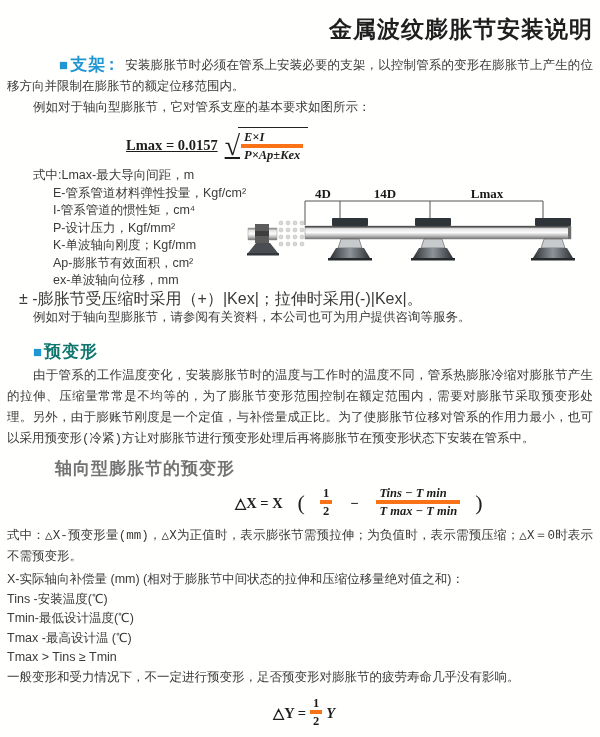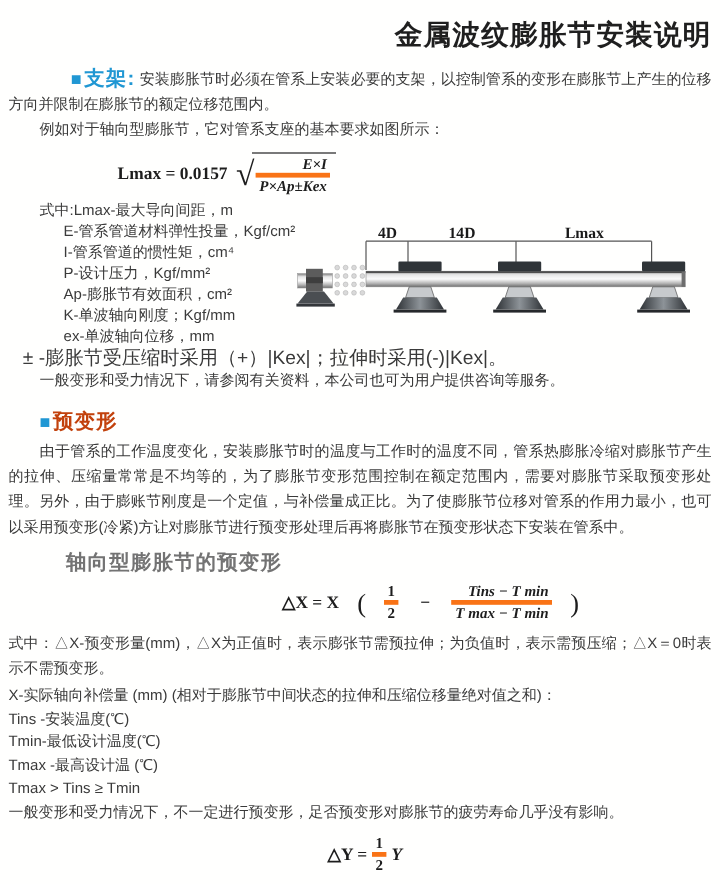--- a/index.html
+++ b/index.html
@@ -1,31 +1,31 @@
 <!DOCTYPE html>
 <html><head>
 <meta charset="utf-8">
 <style>
   html,body{margin:0;padding:0;background:#fffffe;width:600px;height:737px;overflow:hidden;}
   body{font-family:"Liberation Sans",sans-serif;color:#3a3a3a;}
   .page{padding:0 7px;width:586px;}
   .title{text-align:right;font-size:23px;font-weight:bold;color:#1f1f1f;letter-spacing:1px;margin:14px 0 10px 0;}
   p{margin:0;}
-  .body-text{font-size:12.5px;line-height:21px;text-align:justify;color:#3a3a3a;}
+  .body-text{font-size:12.5px;line-height:21px;text-align:justify;color:#3a3a3a;font-family:Liberation Mono, monospace;}
   .p1{text-indent:52px;margin-top:3px;}
   .sec-label{font-size:17px;font-weight:bold;vertical-align:-1px;letter-spacing:1px;}
   .blue{color:#2097d3;}
-  .teal{color:#c2410c;}
+  .teal{color:#0f766e;}
   .sq{font-size:15px;margin-right:1px;}
   
   .formula{font-family:"Liberation Serif",serif;font-weight:bold;color:#1d1d1d;font-size:14.5px;display:flex;align-items:center;}
-  .f1{margin:8px 0 2px 91px;}
+  .f1{margin:8px 0 2px 119px;text-decoration:underline;}
   .sqrt-sym{font-size:28px;font-weight:400;line-height:1;margin:0 -2px 0 7px;}
   .radicand{display:inline-block;border-top:1.6px solid #222;padding:2px 5px 0 3px;font-style:italic;font-weight:bold;}
-  .frac{display:inline-block;vertical-align:middle;text-align:right;}
+  .frac{display:inline-block;vertical-align:middle;text-align:left;}
   .frac .num{display:block;font-size:12.5px;line-height:1.15;padding:0 3px;}
   .frac .den{display:block;font-size:12.5px;line-height:1.25;border-top:4px solid #f97316;padding:0 3px;}
   .f2{margin:6px 0 4px 228px;gap:14px;}
   .f3{margin:9px 0 6px 266px;}
   .bigp{font-size:22px;font-weight:400;line-height:1;margin:0 1px;}
   .mid{margin:0 4px;}
   .it{font-style:italic;}
   
   .defs-row{display:flex;align-items:flex-start;margin-top:3px;}
   .defs-col{flex:0 0 236px;}
@@ -64,22 +64,22 @@
       </span>
     </span>
   </div>
 
   <div class="defs-row">
     <div class="defs-col">
       <div class="def-line">式中:Lmax-最大导向间距，m</div>
       <div class="def-line def-item">E-管系管道材料弹性投量，Kgf/cm²</div>
       <div class="def-line def-item">I-管系管道的惯性矩，cm⁴</div>
       <div class="def-line def-item">P-设计压力，Kgf/mm²</div>
+      <div class="def-line def-item">K-单波轴向刚度；Kgf/mm</div>
       <div class="def-line def-item">Ap-膨胀节有效面积，cm²</div>
-      <div class="def-line def-item">K-单波轴向刚度；Kgf/mm</div>
       <div class="def-line def-item">ex-单波轴向位移，mm</div>
     </div>
     <div class="diagram-box">
       <svg width="340" height="86" viewBox="0 0 340 86">
         <defs>
           <linearGradient id="pipeGrad" x1="0" y1="0" x2="0" y2="1">
             <stop offset="0" stop-color="#7d7d7d"></stop>
             <stop offset="0.22" stop-color="#e6e6e6"></stop>
             <stop offset="0.5" stop-color="#fbfbfb"></stop>
             <stop offset="0.78" stop-color="#b5b5b5"></stop>
@@ -152,21 +152,21 @@
             <polygon points="298,52 316,52 319,61 295,61" fill="#c7cacd" stroke="#555" stroke-width="0.6"></polygon>
             <polygon points="293,61 321,61 327,71 287,71" fill="url(#baseGrad)"></polygon>
             <rect x="285" y="71" width="44" height="2.5" fill="#26292c"></rect>
           </g>
         </g>
       </svg>
     </div>
   </div>
 
   <div class="note-line">± -膨胀节受压缩时采用（+）|Kex|；拉伸时采用(-)|Kex|。</div>
-  <div class="service-line">一般变形和受力情况下，请参阅有关资料，本公司也可为用户提供咨询等服务。</div>
+  <div class="service-line">例如对于轴向型膨胀节，请参阅有关资料，本公司也可为用户提供咨询等服务。</div>
 
   <div class="sec-label sec2-label"><span class="sq blue">■</span><span class="teal">预变形</span></div>
 
   <p class="body-text pre-body">由于管系的工作温度变化，安装膨胀节时的温度与工作时的温度不同，管系热膨胀冷缩对膨胀节产生的拉伸、压缩量常常是不均等的，为了膨胀节变形范围控制在额定范围内，需要对膨胀节采取预变形处理。另外，由于膨账节刚度是一个定值，与补偿量成正比。为了使膨胀节位移对管系的作用力最小，也可以采用预变形(冷紧)方让对膨胀节进行预变形处理后再将膨胀节在预变形状态下安装在管系中。</p>
 
   <div class="sub-heading axial-h">轴向型膨胀节的预变形</div>
 
   <div class="formula f2">
     <span>△X = X</span>
     <span class="bigp">(</span>

